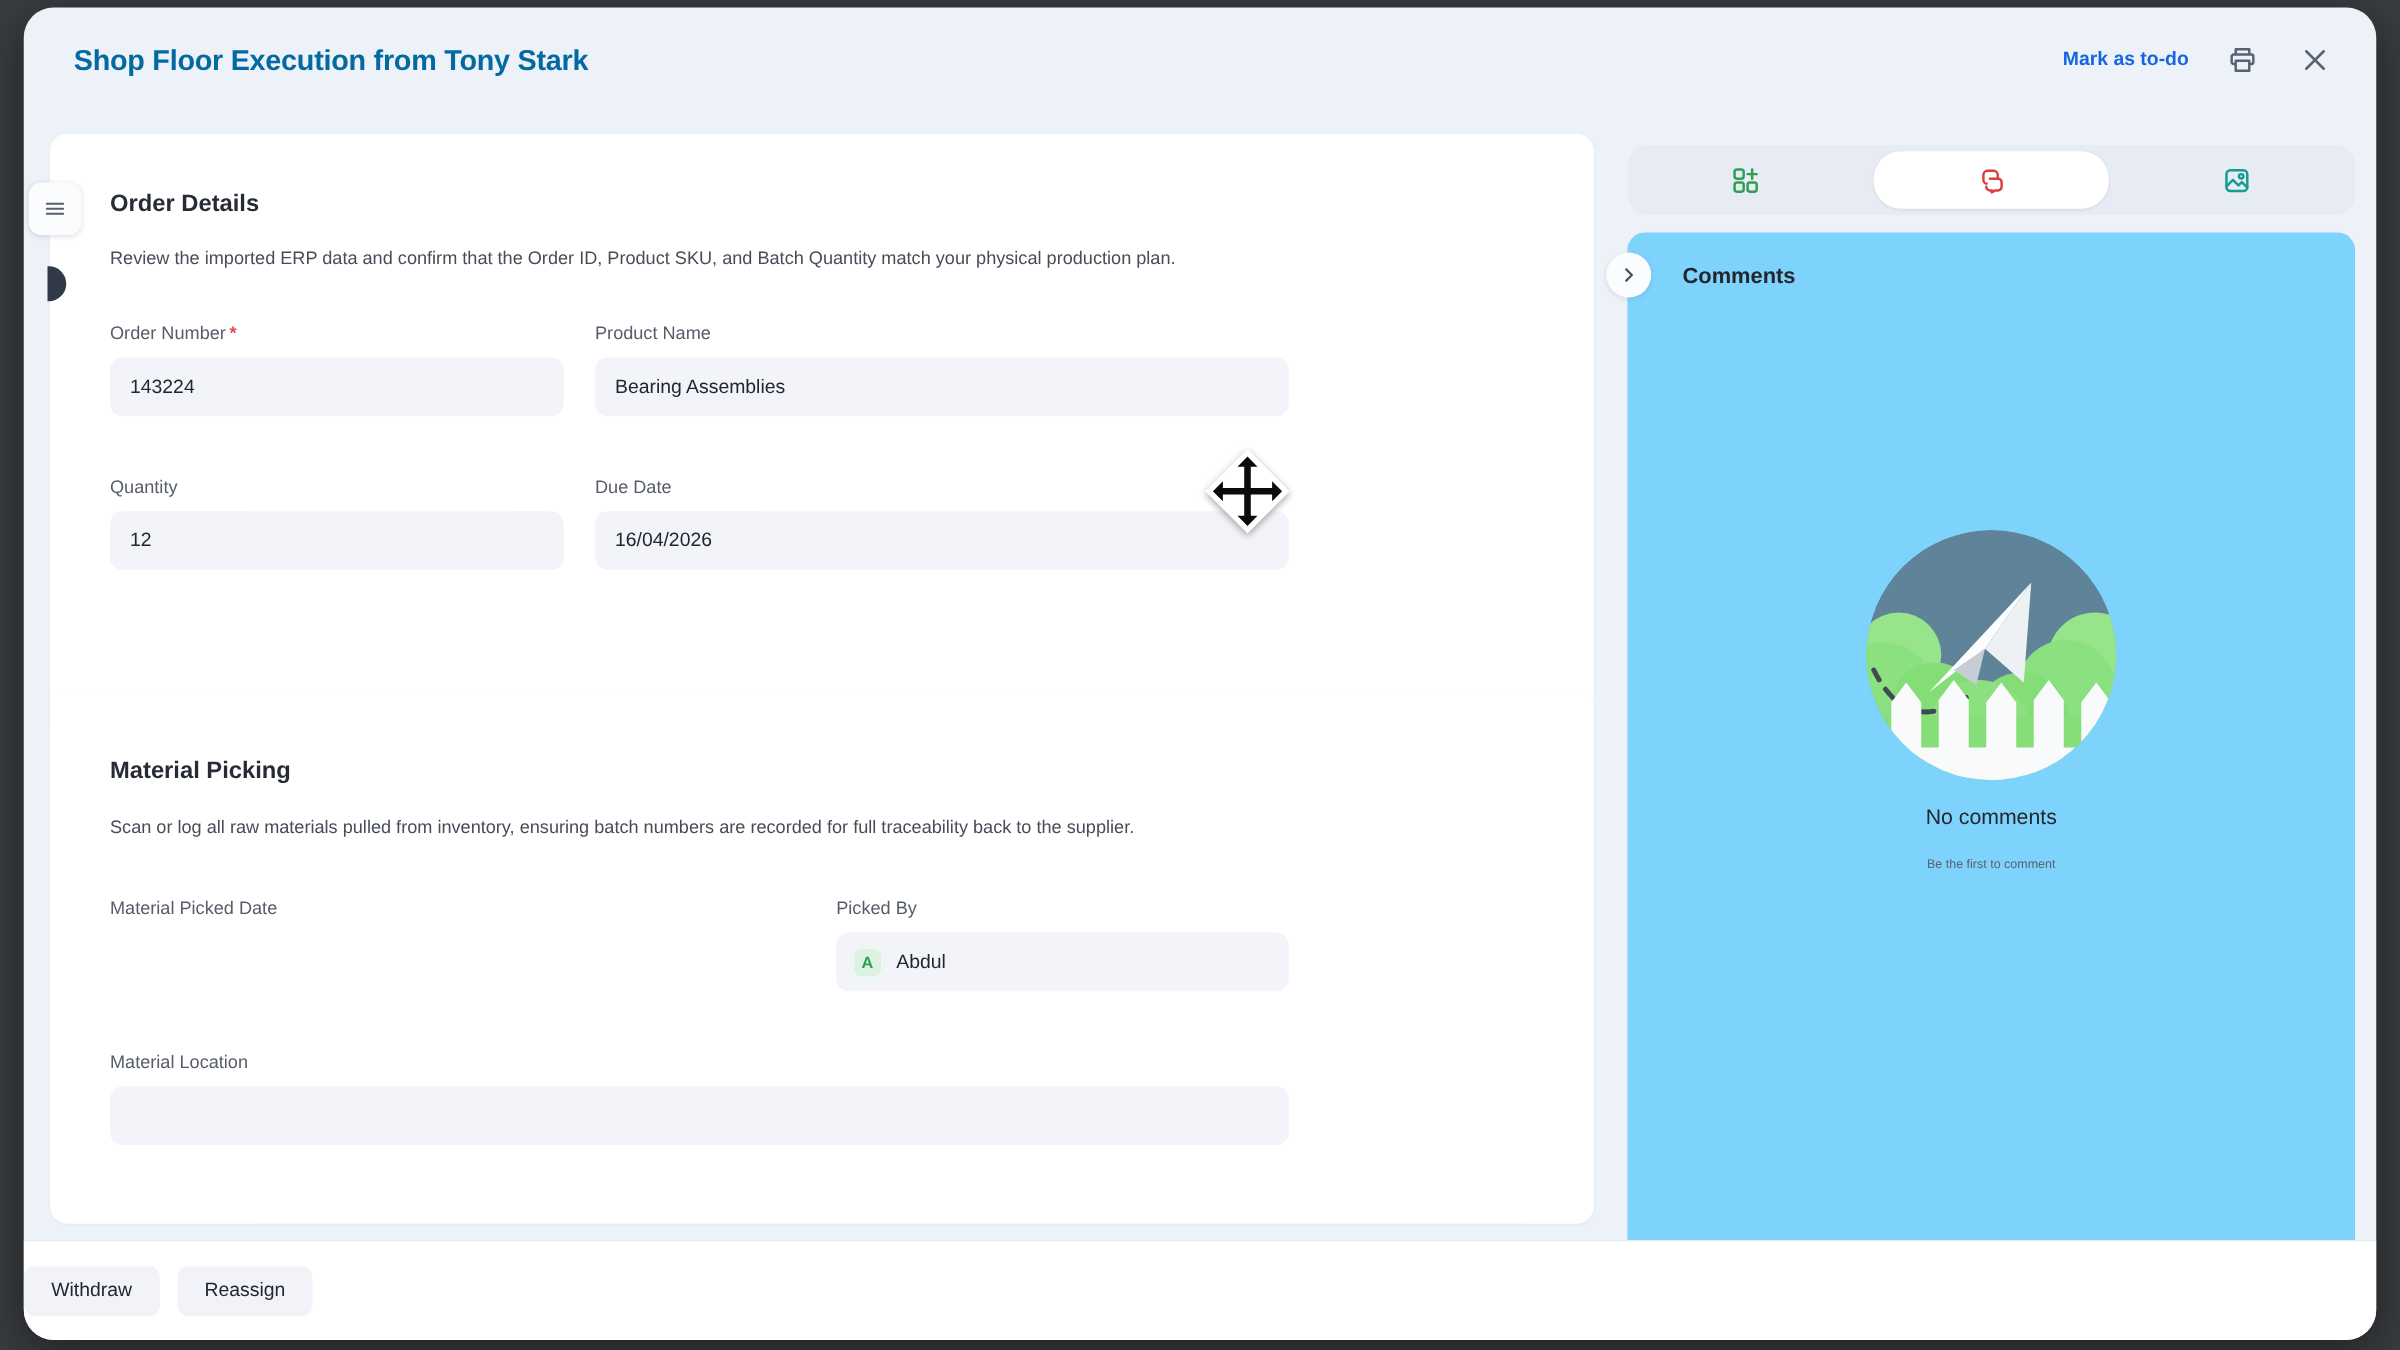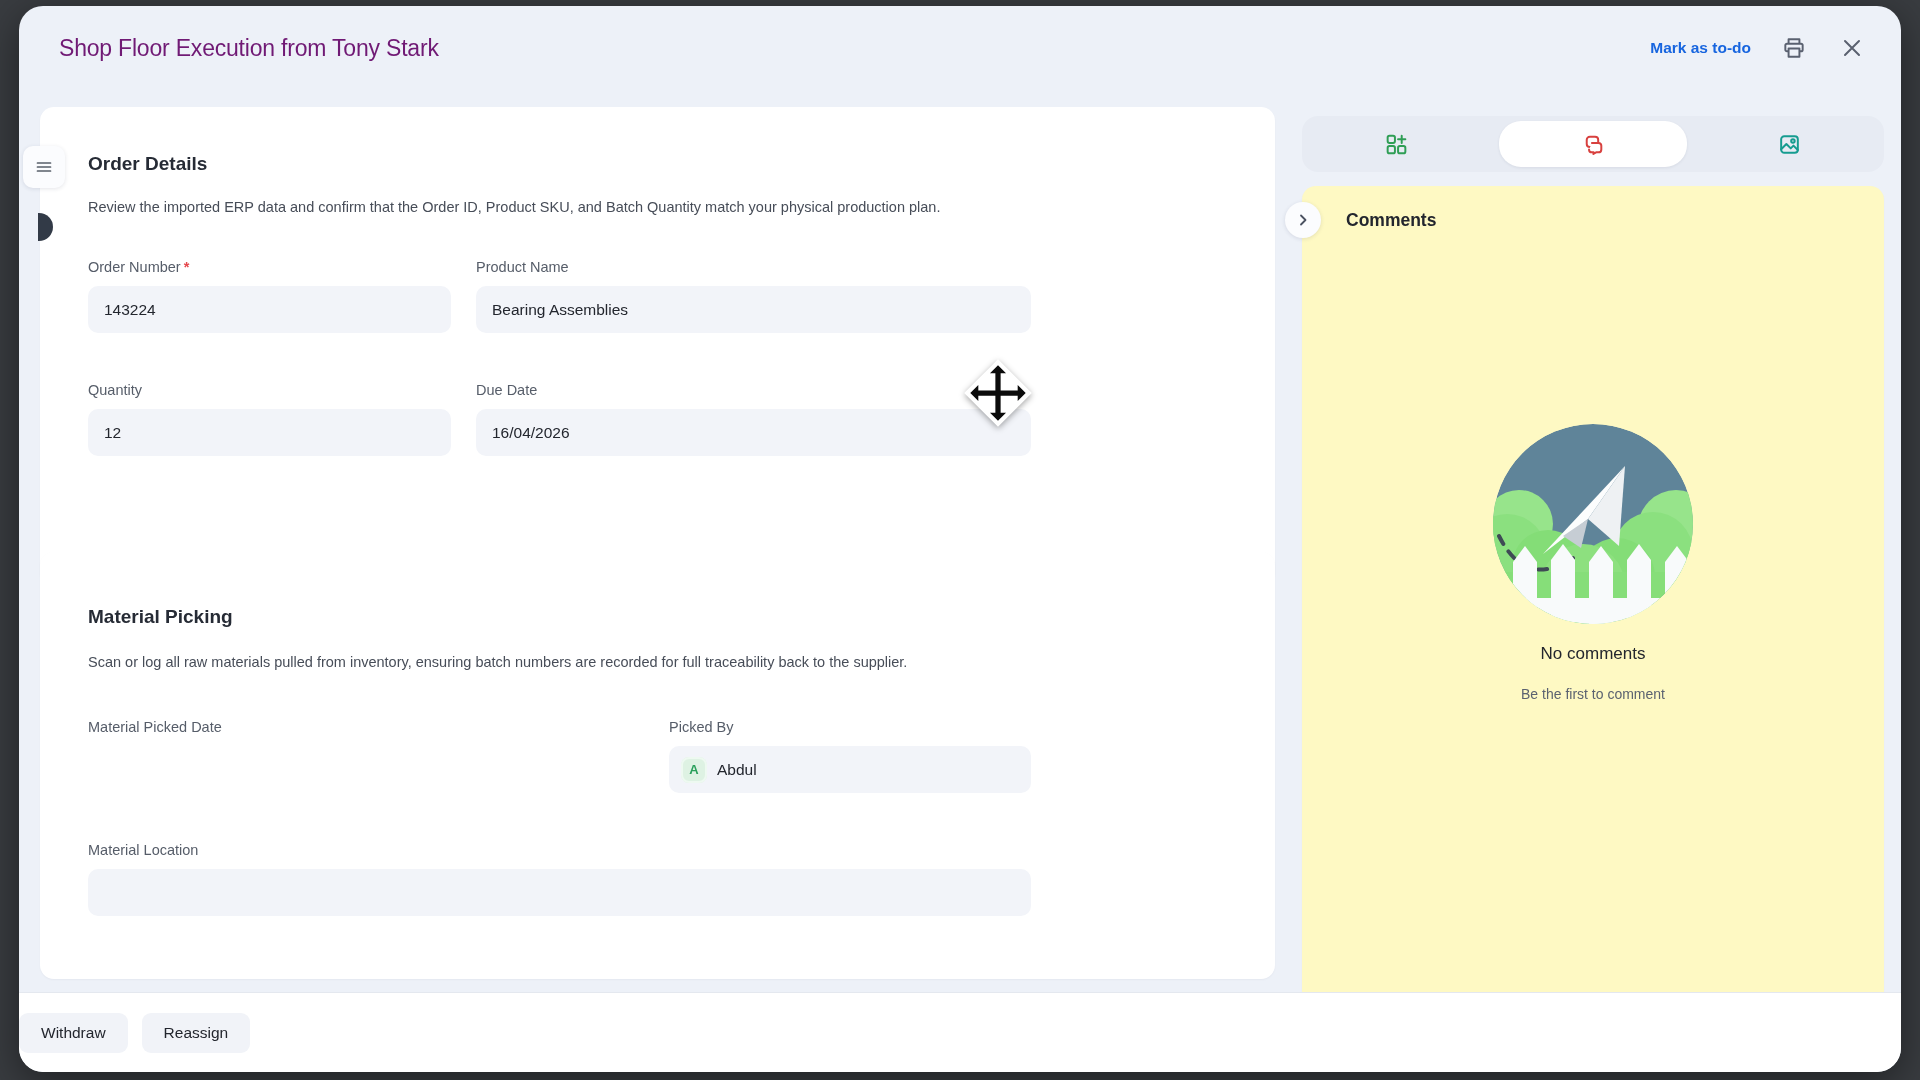--- a/index.html
+++ b/index.html
@@ -5,21 +5,21 @@
   * { margin:0; padding:0; box-sizing:border-box; }
   html,body { width:1920px; height:1080px; overflow:hidden; }
   body { font-family:"Liberation Sans", sans-serif; background:#393c40; position:relative; }
 
   .modal { position:absolute; left:19px; top:6px; width:1882px; height:1066px;
            background:#edf1f8; border-radius:24px; overflow:hidden;
            box-shadow:0 10px 40px rgba(0,0,0,.45); }
 
   
   .modal-header { position:absolute; left:0; top:0; right:0; height:84px; display:flex; align-items:center; }
-  .modal-title { margin-left:40px; font-size:23px; font-weight:400; color:#701a75; letter-spacing:-.2px; }
+  .modal-title { margin-left:40px; font-size:23px; font-weight:700; color:#0369a1; letter-spacing:-.2px; }
   .header-right { position:absolute; right:34px; top:0; height:84px; display:flex; align-items:center; gap:28px; }
   .mark-todo { color:#1765df; font-size:15.5px; font-weight:600; cursor:pointer; }
   .icon-btn { width:30px; height:30px; display:flex; align-items:center; justify-content:center; cursor:pointer; color:#5a6170; }
 
   
   .card { position:absolute; background:#fff; border-radius:14px; box-shadow:0 1px 2px rgba(25,35,60,.04); }
   .card-order    { left:21px; top:101px; width:1235px; height:478px; }
   .card-material { left:21px; top:546px; width:1235px; height:427px; }
   .card h2 { position:absolute; left:48px; font-size:19px; font-weight:700; color:#262b35; }
   .card .desc { position:absolute; left:48px; font-size:14.5px; color:#474d58; }
@@ -52,29 +52,29 @@
   .f-mc1 { left:48px;  top:165px; width:556px; }
   .f-mc2 { left:629px; top:165px; width:362px; }
   .f-mc3 { left:48px;  top:288px; width:943px; }
 
   
   .tabstrip { position:absolute; left:1283px; top:110px; width:582px; height:56px; background:#e7ebf3;
               border-radius:16px; display:flex; }
   .tab { flex:1; display:flex; align-items:center; justify-content:center; cursor:pointer; }
   .tab.active { background:#fff; border-radius:22px; margin:5px 8px; box-shadow:0 1px 3px rgba(30,40,70,.08); }
 
-  .comments-card { position:absolute; left:1283px; top:180px; width:582px; height:853px; background:#fef9c3;
+  .comments-card { position:absolute; left:1283px; top:180px; width:582px; height:853px; background:#7dd3fc;
                    border-radius:14px; box-shadow:0 1px 2px rgba(25,35,60,.04); }
   .collapse-handle { position:absolute; left:-17px; top:16px; width:36px; height:36px; background:#fbfcfe;
                      border-radius:50%; box-shadow:0 1px 4px rgba(30,40,70,.12); display:flex; align-items:center;
                      justify-content:center; cursor:pointer; color:#4a5160; }
   .comments-title { position:absolute; left:44px; top:24px; font-size:17.5px; font-weight:700; color:#23262e; }
   .illustration { position:absolute; left:191px; top:238px; width:200px; height:200px; }
   .empty-title { position:absolute; left:0; right:0; top:458px; text-align:center; font-size:17px; font-weight:400; color:#23262e; }
-  .empty-sub   { position:absolute; left:0; right:0; top:500px; text-align:center; font-size:14px; color:#5b6270; }
+  .empty-sub   { position:absolute; left:0; right:0; top:500px; text-align:center; font-size:10px; color:#5b6270; }
   .comment-input { position:absolute; left:16px; top:698px; width:550px; height:54px; background:#fff;
                    border:1.5px solid #e5e9f0; border-radius:12px; padding:0 18px; font-size:15px;
                    font-family:"Liberation Sans", sans-serif; color:#23262e; outline:none; }
   .comment-input::placeholder { color:#c0c6cf; }
 
   
   .modal-footer { position:absolute; left:0; right:0; bottom:0; height:79px; background:#fff;
                   border-radius:0 0 24px 24px; box-shadow:0 -1px 0 #e4e8ef;
                   display:flex; align-items:center; gap:14px; padding-right:20px; }
   .btn { height:40px; padding:0 22px; border:none; border-radius:9px; background:#f1f3f8; color:#23262e;

